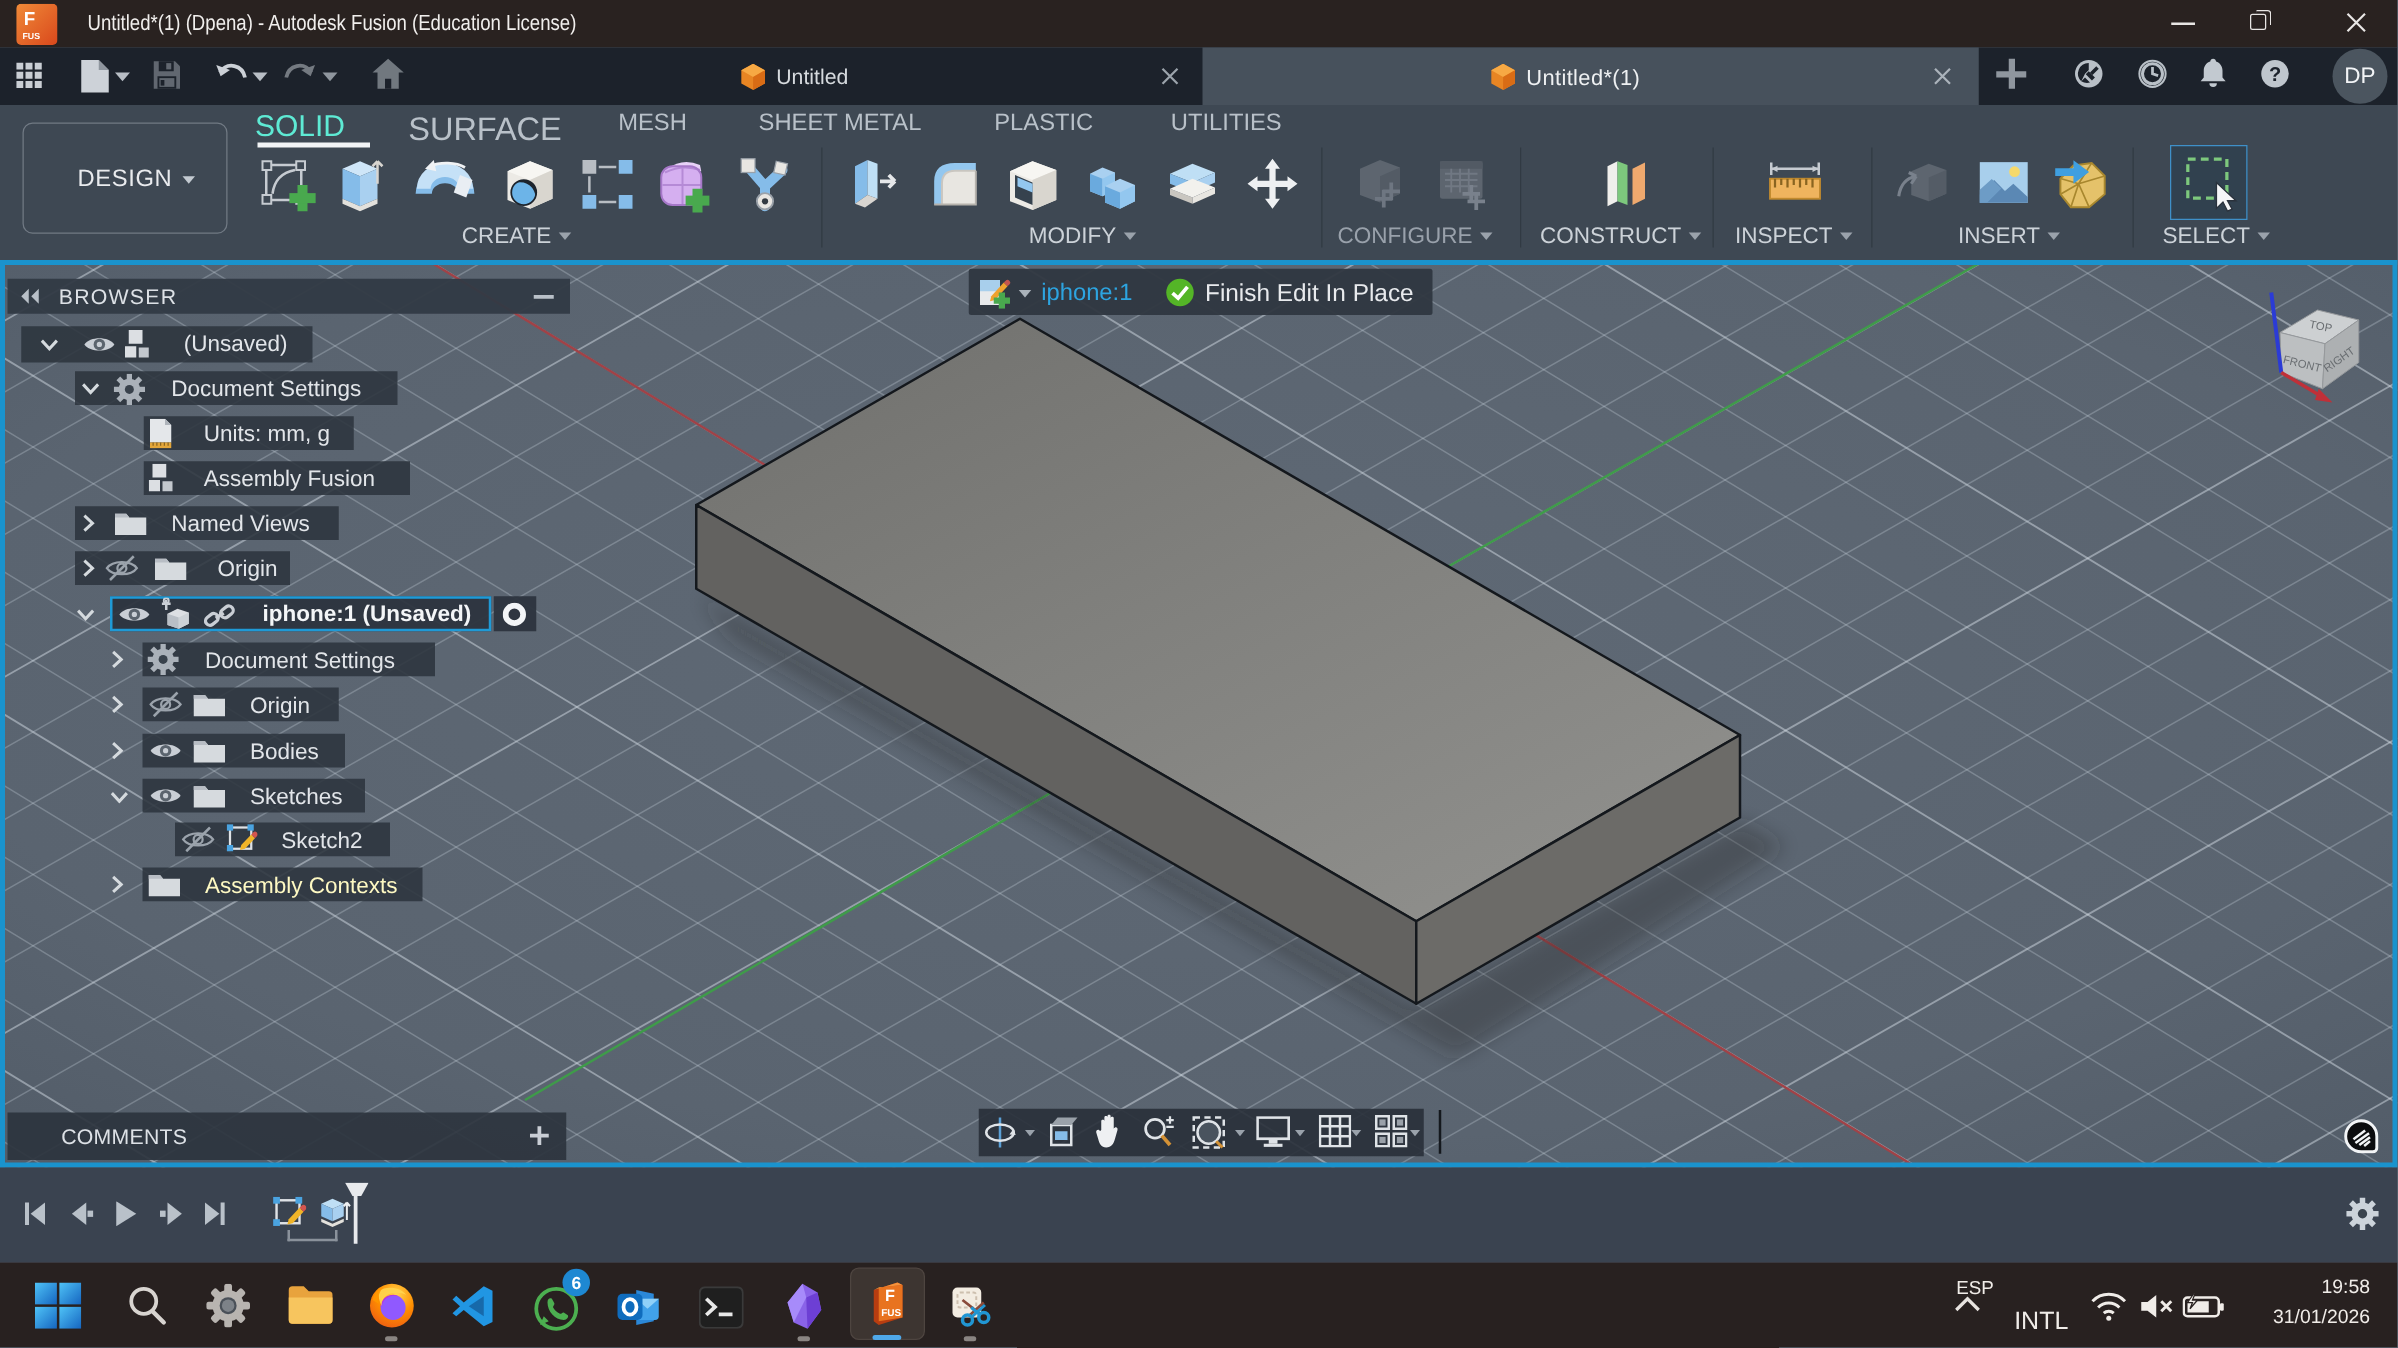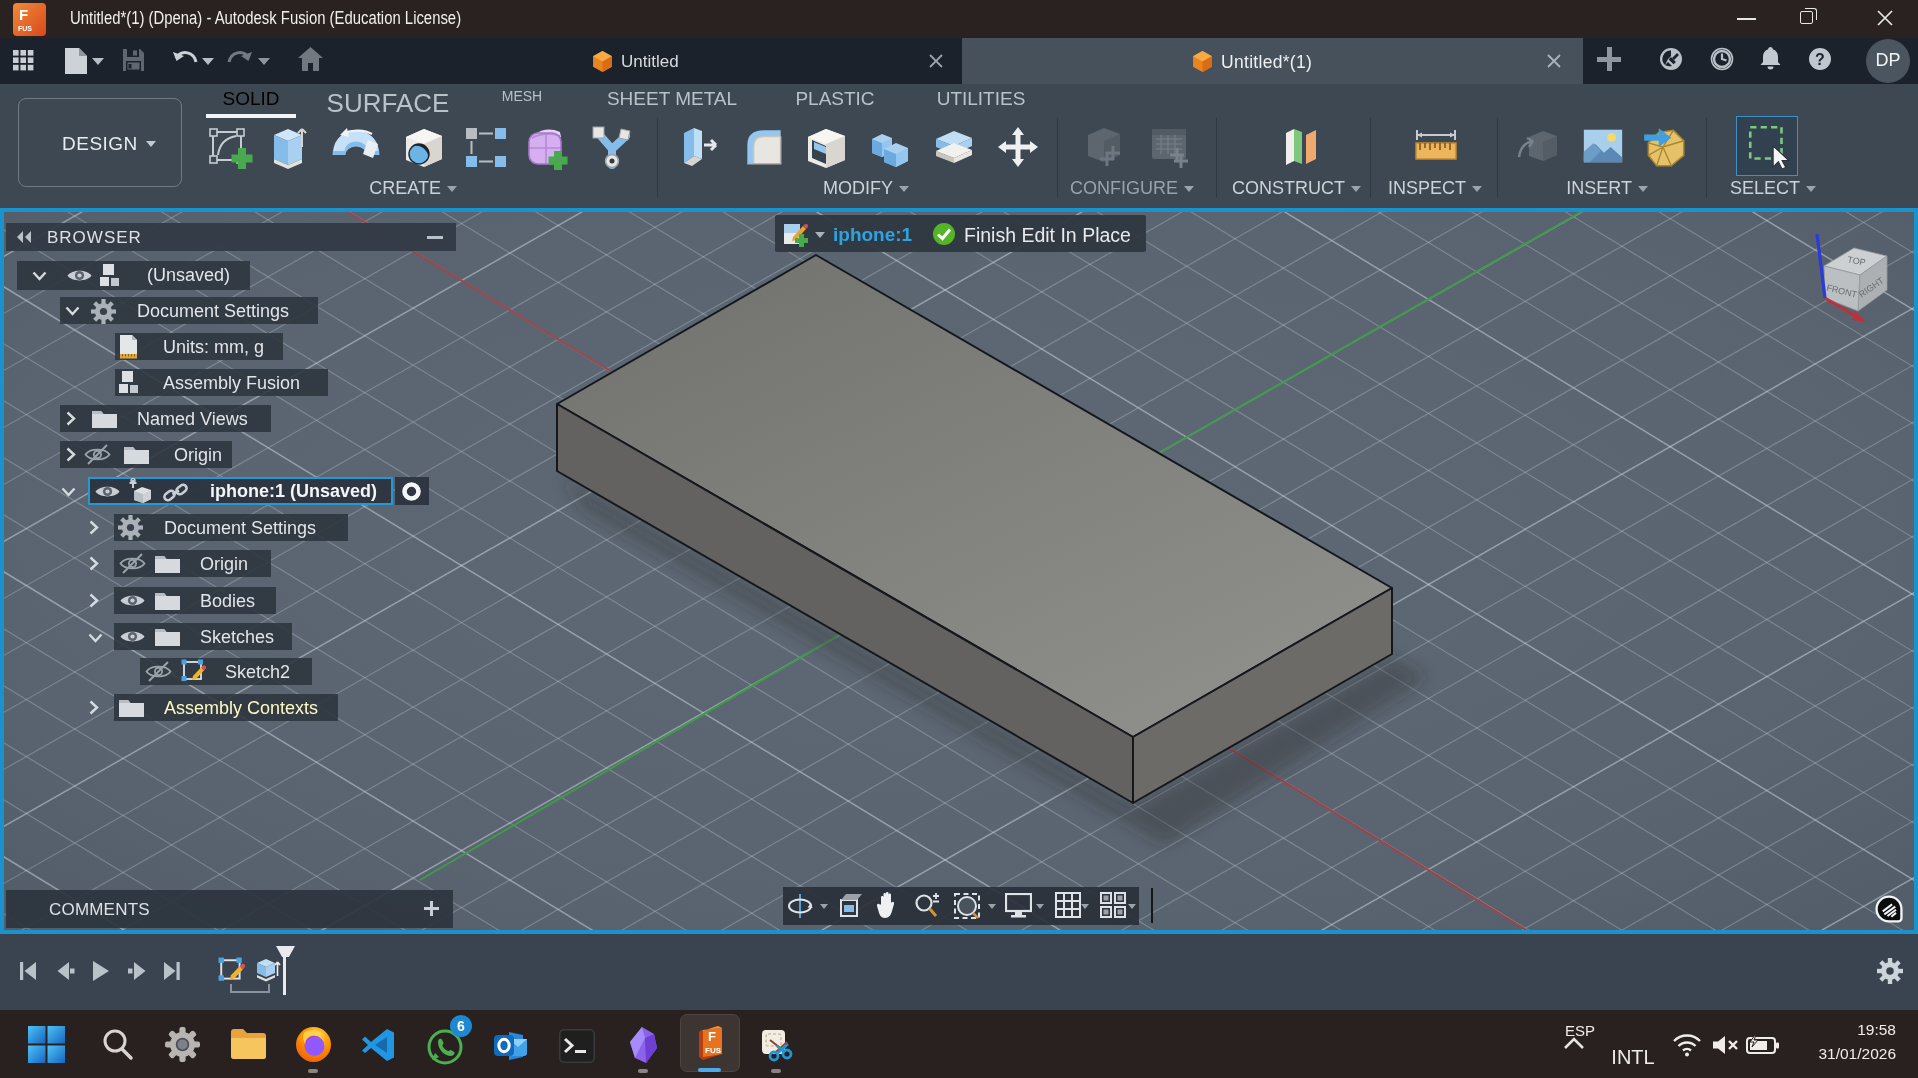--- a/index.html
+++ b/index.html
@@ -107,23 +107,23 @@
 <svg class="a" style="left:1808px;top:47px" width="24" height="24" viewBox="0 0 24 24">
 <circle cx="12" cy="12" r="11" fill="#bfc6cd"></circle>
 <text x="12" y="17.5" text-anchor="middle" font-family="Liberation Sans" font-size="16" font-weight="bold" fill="#1c222b">?</text>
     </svg>
 <div class="a" style="left:1866px;top:39px;width:44px;height:44px;border-radius:50%;background:#4b555f"></div>
 <div class="t" style="left:1888px;top:50px;font-size:18px;color:#f2f4f6;transform:translateX(-50%)">DP</div>
 <div class="a" style="left:0;top:84px;width:1918px;height:124px;background:#3e4853"></div>
 <div class="a" style="left:18px;top:98px;width:164px;height:89px;border:1.5px solid #717a84;border-radius:8px"></div>
 <div class="t" style="left:62px;top:133px;font-size:19px;font-weight:normal;color:#e9ebee;letter-spacing:.5px">DESIGN</div>
 <div class="a" style="left:146px;top:141px;width:0;height:0;border:5.5px solid transparent;border-top:6.5px solid #c3cad1"></div>
-<div class="t" style="left:251px;top:88px;font-size:19px;color:#000000;transform:translateX(-50%)">SOLID</div>
+<div class="t" style="left:240px;top:88px;font-size:24px;color:#5eead4;transform:translateX(-50%)">SOLID</div>
 <div class="t" style="left:388px;top:88px;font-size:26px;color:#b9c1c9;transform:translateX(-50%)">SURFACE</div>
-<div class="t" style="left:522px;top:88px;font-size:14px;color:#b9c1c9;transform:translateX(-50%)">MESH</div>
+<div class="t" style="left:522px;top:88px;font-size:19px;color:#b9c1c9;transform:translateX(-50%)">MESH</div>
 <div class="t" style="left:672px;top:88px;font-size:19px;color:#b9c1c9;transform:translateX(-50%)">SHEET METAL</div>
 <div class="t" style="left:835px;top:88px;font-size:19px;color:#b9c1c9;transform:translateX(-50%)">PLASTIC</div>
 <div class="t" style="left:981px;top:88px;font-size:19px;color:#b9c1c9;transform:translateX(-50%)">UTILITIES</div>
 <div class="a" style="left:206px;top:114px;width:90px;height:3.5px;background:#f2f4f6"></div>
 <div class="a" style="left:657px;top:118px;width:1px;height:80px;background:#313a43"></div>
 <div class="a" style="left:1057px;top:118px;width:1px;height:80px;background:#313a43"></div>
 <div class="a" style="left:1216px;top:118px;width:1px;height:80px;background:#313a43"></div>
 <div class="a" style="left:1370px;top:118px;width:1px;height:80px;background:#313a43"></div>
 <div class="a" style="left:1497px;top:118px;width:1px;height:80px;background:#313a43"></div>
 <div class="a" style="left:1706px;top:118px;width:1px;height:80px;background:#313a43"></div>
@@ -401,21 +401,21 @@
 <div class="a" style="left:775px;top:215px;width:371px;height:37px;background:rgba(47,55,64,0.95);border-radius:2px"></div>
 <svg class="a" style="left:783px;top:221px" width="26" height="26" viewBox="0 0 26 26">
 <rect x="1" y="3" width="16" height="20" fill="#e8eaec"></rect>
 <rect x="1" y="3" width="16" height="9" fill="#a8cfec"></rect>
 <path d="M10 16 L20 5 L23 8 L13 19 L9 20 Z" fill="#efa22e"></path>
 <path d="M20 5 L23 8 L24.5 6.5 A 2 2 0 0 0 21.5 3.5 Z" fill="#c4554e"></path>
 <rect x="12" y="17" width="13" height="5" fill="#49a94e"></rect>
       <rect x="16" y="13" width="5" height="13" fill="#49a94e"></rect>
     </svg>
 <div class="a" style="left:815px;top:232px;width:0;height:0;border:5px solid transparent;border-top:6px solid #aab2ba"></div>
-<div class="t" style="left:833px;top:224px;font-size:19px;font-weight:bold;color:#2da4e0">iphone:1</div>
+<div class="t" style="left:833px;top:224px;font-size:19px;font-weight:normal;color:#2da4e0">iphone:1</div>
 <svg class="a" style="left:932px;top:222px" width="24" height="24" viewBox="0 0 24 24">
 <circle cx="12" cy="12" r="11" fill="#54b527"></circle>
 <path d="M6 12.5 L10.5 16.5 L18 7.5" fill="none" stroke="#fff" stroke-width="3"></path>
     </svg>
 <div class="t" style="left:964px;top:224px;font-size:19.5px;color:#e8eaed">Finish Edit In Place</div>
 <div class="a" style="left:6px;top:223px;width:450px;height:28px;background:rgba(49,58,68,0.95)"></div>
 <svg class="a" style="left:16px;top:230px" width="16" height="14" viewBox="0 0 16 14">
 <path d="M7 1 L1 7 L7 13 Z M15 1 L9 7 L15 13 Z" fill="#b9c0c8"></path>
     </svg>
 <div class="t" style="left:47px;top:228px;font-size:17px;letter-spacing:1px;color:#dde1e6">BROWSER</div>

